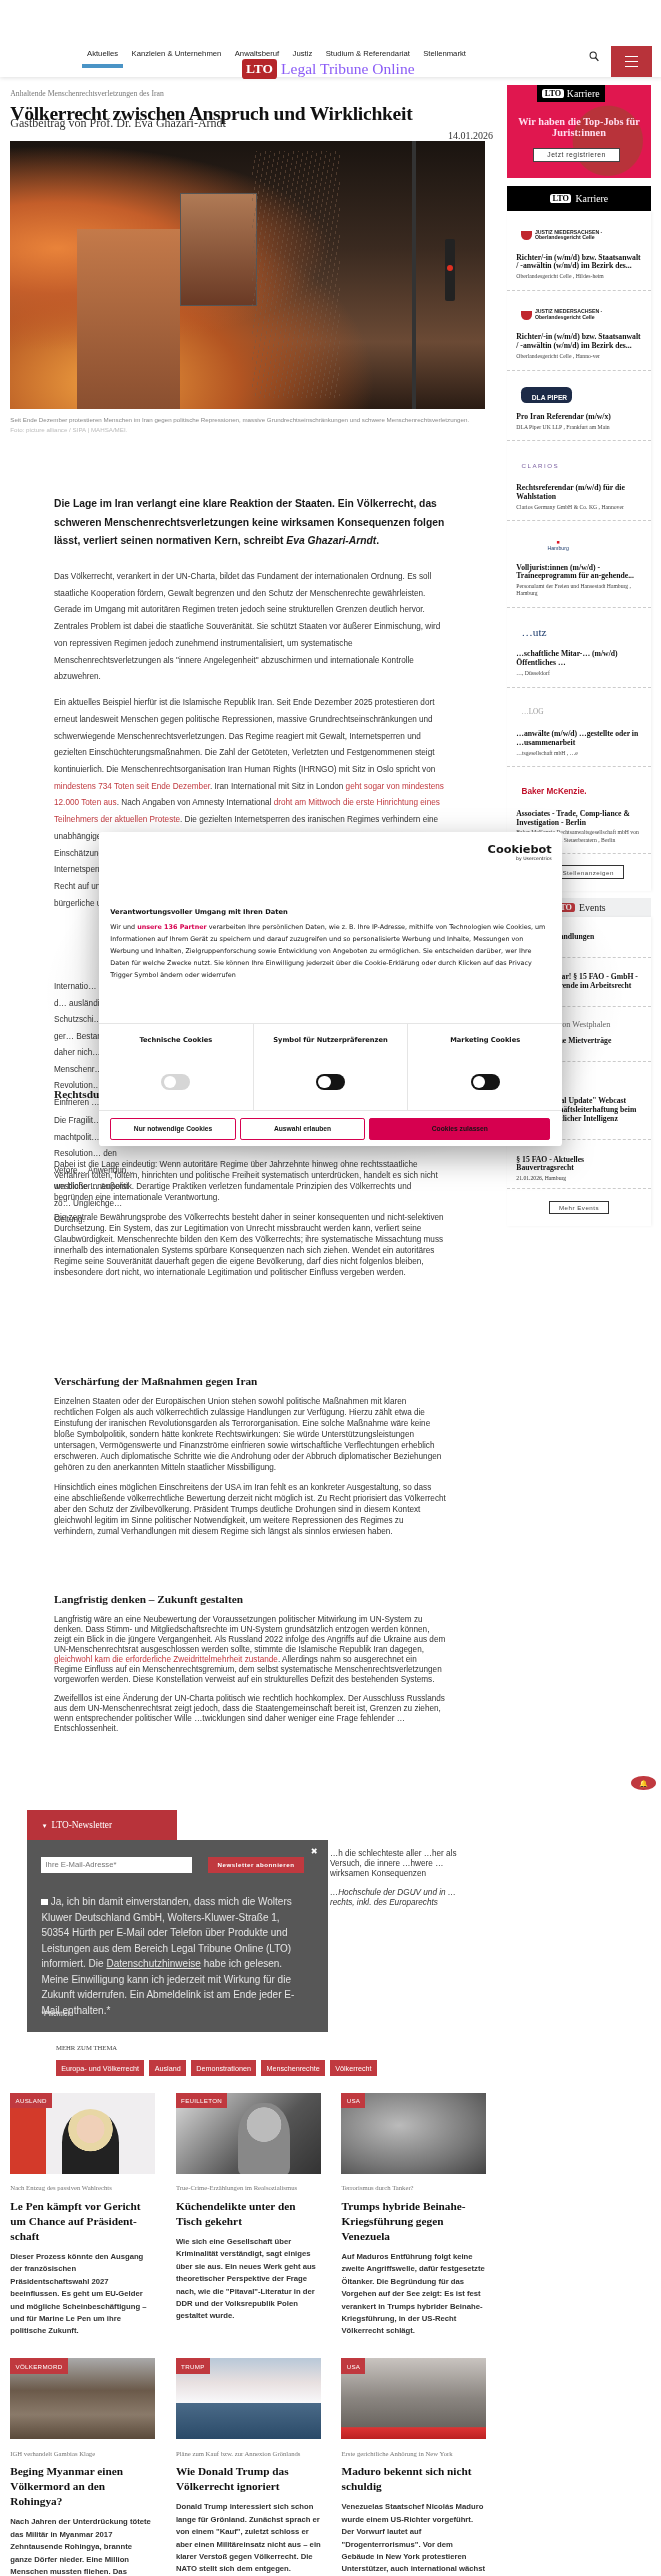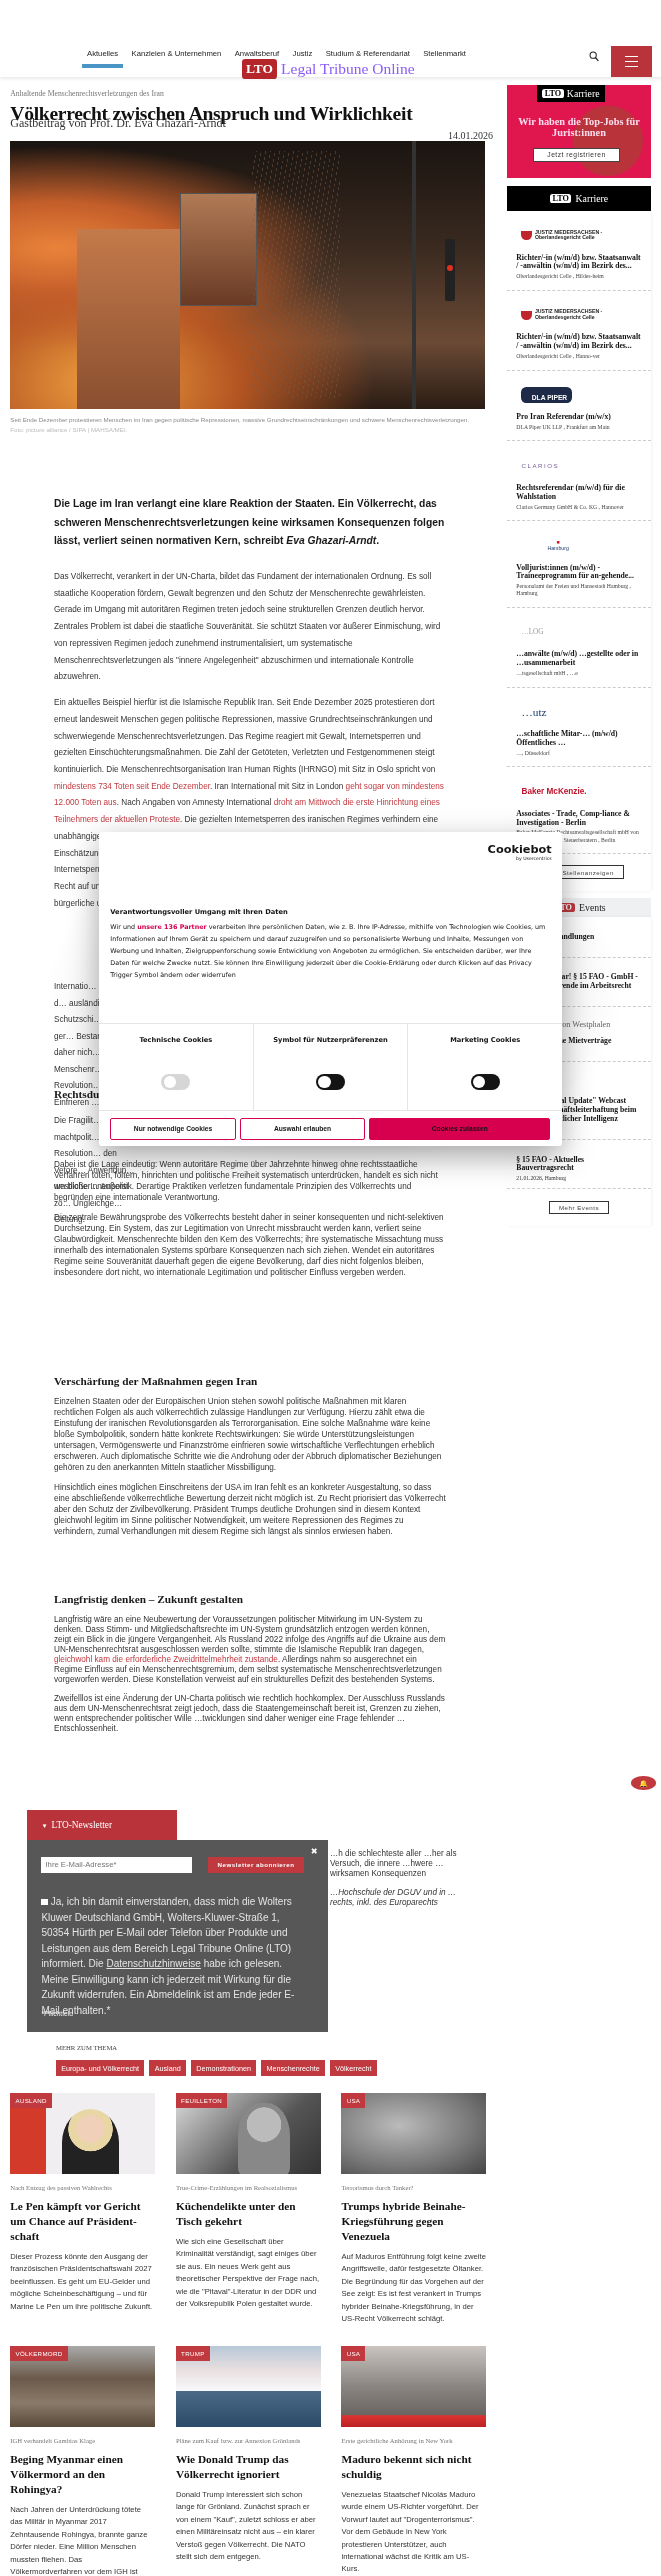--- a/index.html
+++ b/index.html
@@ -119,21 +119,21 @@
   .more-theme { position: absolute; top: 2044px; left: 56px; font-family: "Liberation Serif", serif; font-size: 6.7px; color: #444; }
   .tags { position: absolute; top: 2060px; left: 56px; display: flex; gap: 5.2px; }
   .tag { background: #c0393f; color: #fff; font-size: 7.2px; padding: 3.6px 5.2px; }
 
   
   .related { position: absolute; top: 2067px; left: 10.3px; width: 477px; display: grid; grid-template-columns: repeat(3, 145px); column-gap: 20.6px; row-gap: 20.6px; }
   .card-img { position: relative; width: 145px; height: 81px; background: #888; overflow: hidden; }
   .card-badge { position: absolute; top: 0; left: 0; background: #c0393f; color: #fff; font-size: 6.2px; letter-spacing: 0.3px; padding: 4.1px 5.2px; }
   .card-kicker { margin-top: 9.3px; font-family: "Liberation Serif", serif; font-size: 6.7px; line-height: 10.3px; color: #777; }
   .card-title { margin-top: 5.2px; font-family: "Liberation Serif", serif; font-weight: bold; font-size: 11.3px; line-height: 15px; color: #111; }
-  .card-teaser { margin-top: 7.2px; font-size: 7.7px; line-height: 12.4px; color: #333; }
+  .card-teaser { margin-top: 7.2px; font-size: 7.7px; line-height: 12.4px; color: #333; font-weight: bold; }
   .img-lepen { background: linear-gradient(90deg, #d33a2a 0 25%, #f0eef0 25% 100%); }
   .img-lepen::after { content: ""; position: absolute; left: 52px; top: 15.5px; width: 57px; height: 67px; border-radius: 50% 50% 0 0; background: radial-gradient(circle at 50% 30%, #f0d0b8 0 25%, #e8d7a5 26% 40%, #222 41%); }
   .img-kuchen { background: linear-gradient(135deg, #ddd, #555 60%, #333); }
   .img-kuchen::after { content: ""; position: absolute; left: 62px; top: 10.3px; width: 52px; height: 72px; border-radius: 45% 45% 10% 10%; background: radial-gradient(circle at 50% 30%, #bbb 0 30%, #888 31%); }
   .img-tanker { background: radial-gradient(ellipse at 40% 40%, #bbb, #777 60%, #444); }
   .img-myanmar { background: linear-gradient(180deg, #aaa 0%, #6b5a4a 40%, #8a7a6a 70%, #5a4a3a 100%); }
   .img-groenland { background: linear-gradient(180deg, #b8c8d8 0%, #e8e0e0 30%, #f8f8fa 55%, #4a6a88 56%, #2a4a68 100%); }
   .img-maduro { background: linear-gradient(180deg, #c9c4c0 0%, #8a8580 50%, #6a6560 85%, #d33 86%, #b22 100%); }
 </style>
 </head>
@@ -333,31 +333,31 @@
     </a>
     <a class="job" style="display:block;">
       <div class="job-logo">
           <span class="logo-hamburg">Hamburg</span>
         </div>
       <div class="job-title">Volljurist:innen (m/w/d) - Traineeprogramm für an-gehende...</div>
       <div class="job-meta">Personalamt der Freien und Hansestadt Hamburg , Hamburg</div>
     </a>
     <a class="job" style="display:block;">
       <div class="job-logo">
+          <span class="logo-gvw" style="color:#1b3a6b;font-size:11.3px;">…utz</span>
+        </div>
+      <div class="job-title">…schaftliche Mitar-… (m/w/d) Öffentliches …</div>
+      <div class="job-meta">…, Düsseldorf</div>
+    </a>
+    <a class="job" style="display:block;">
+      <div class="job-logo">
           <span class="logo-gvw" style="color:#999;font-size:7.2px;">…LOG</span>
         </div>
       <div class="job-title">…anwälte (m/w/d) …gestellte oder in …usammenarbeit</div>
       <div class="job-meta">…tsgesellschaft mbH , …e</div>
-    </a>
-    <a class="job" style="display:block;">
-      <div class="job-logo">
-          <span class="logo-gvw" style="color:#1b3a6b;font-size:11.3px;">…utz</span>
-        </div>
-      <div class="job-title">…schaftliche Mitar-… (m/w/d) Öffentliches …</div>
-      <div class="job-meta">…, Düsseldorf</div>
     </a>
     <a class="job" style="display:block;">
       <div class="job-logo">
           <span class="logo-baker">Baker McKenzie.</span>
         </div>
       <div class="job-title">Associates - Trade, Comp-liance &amp; Investigation - Berlin</div>
       <div class="job-meta">Baker McKenzie Rechtsanwaltsgesellschaft mbH von Rechtsanwälten und Steuerberatern , Berlin</div>
     </a>
     <div class="more-btn-wrap"><a class="more-btn">Mehr Stellenanzeigen</a></div>
   </div>

